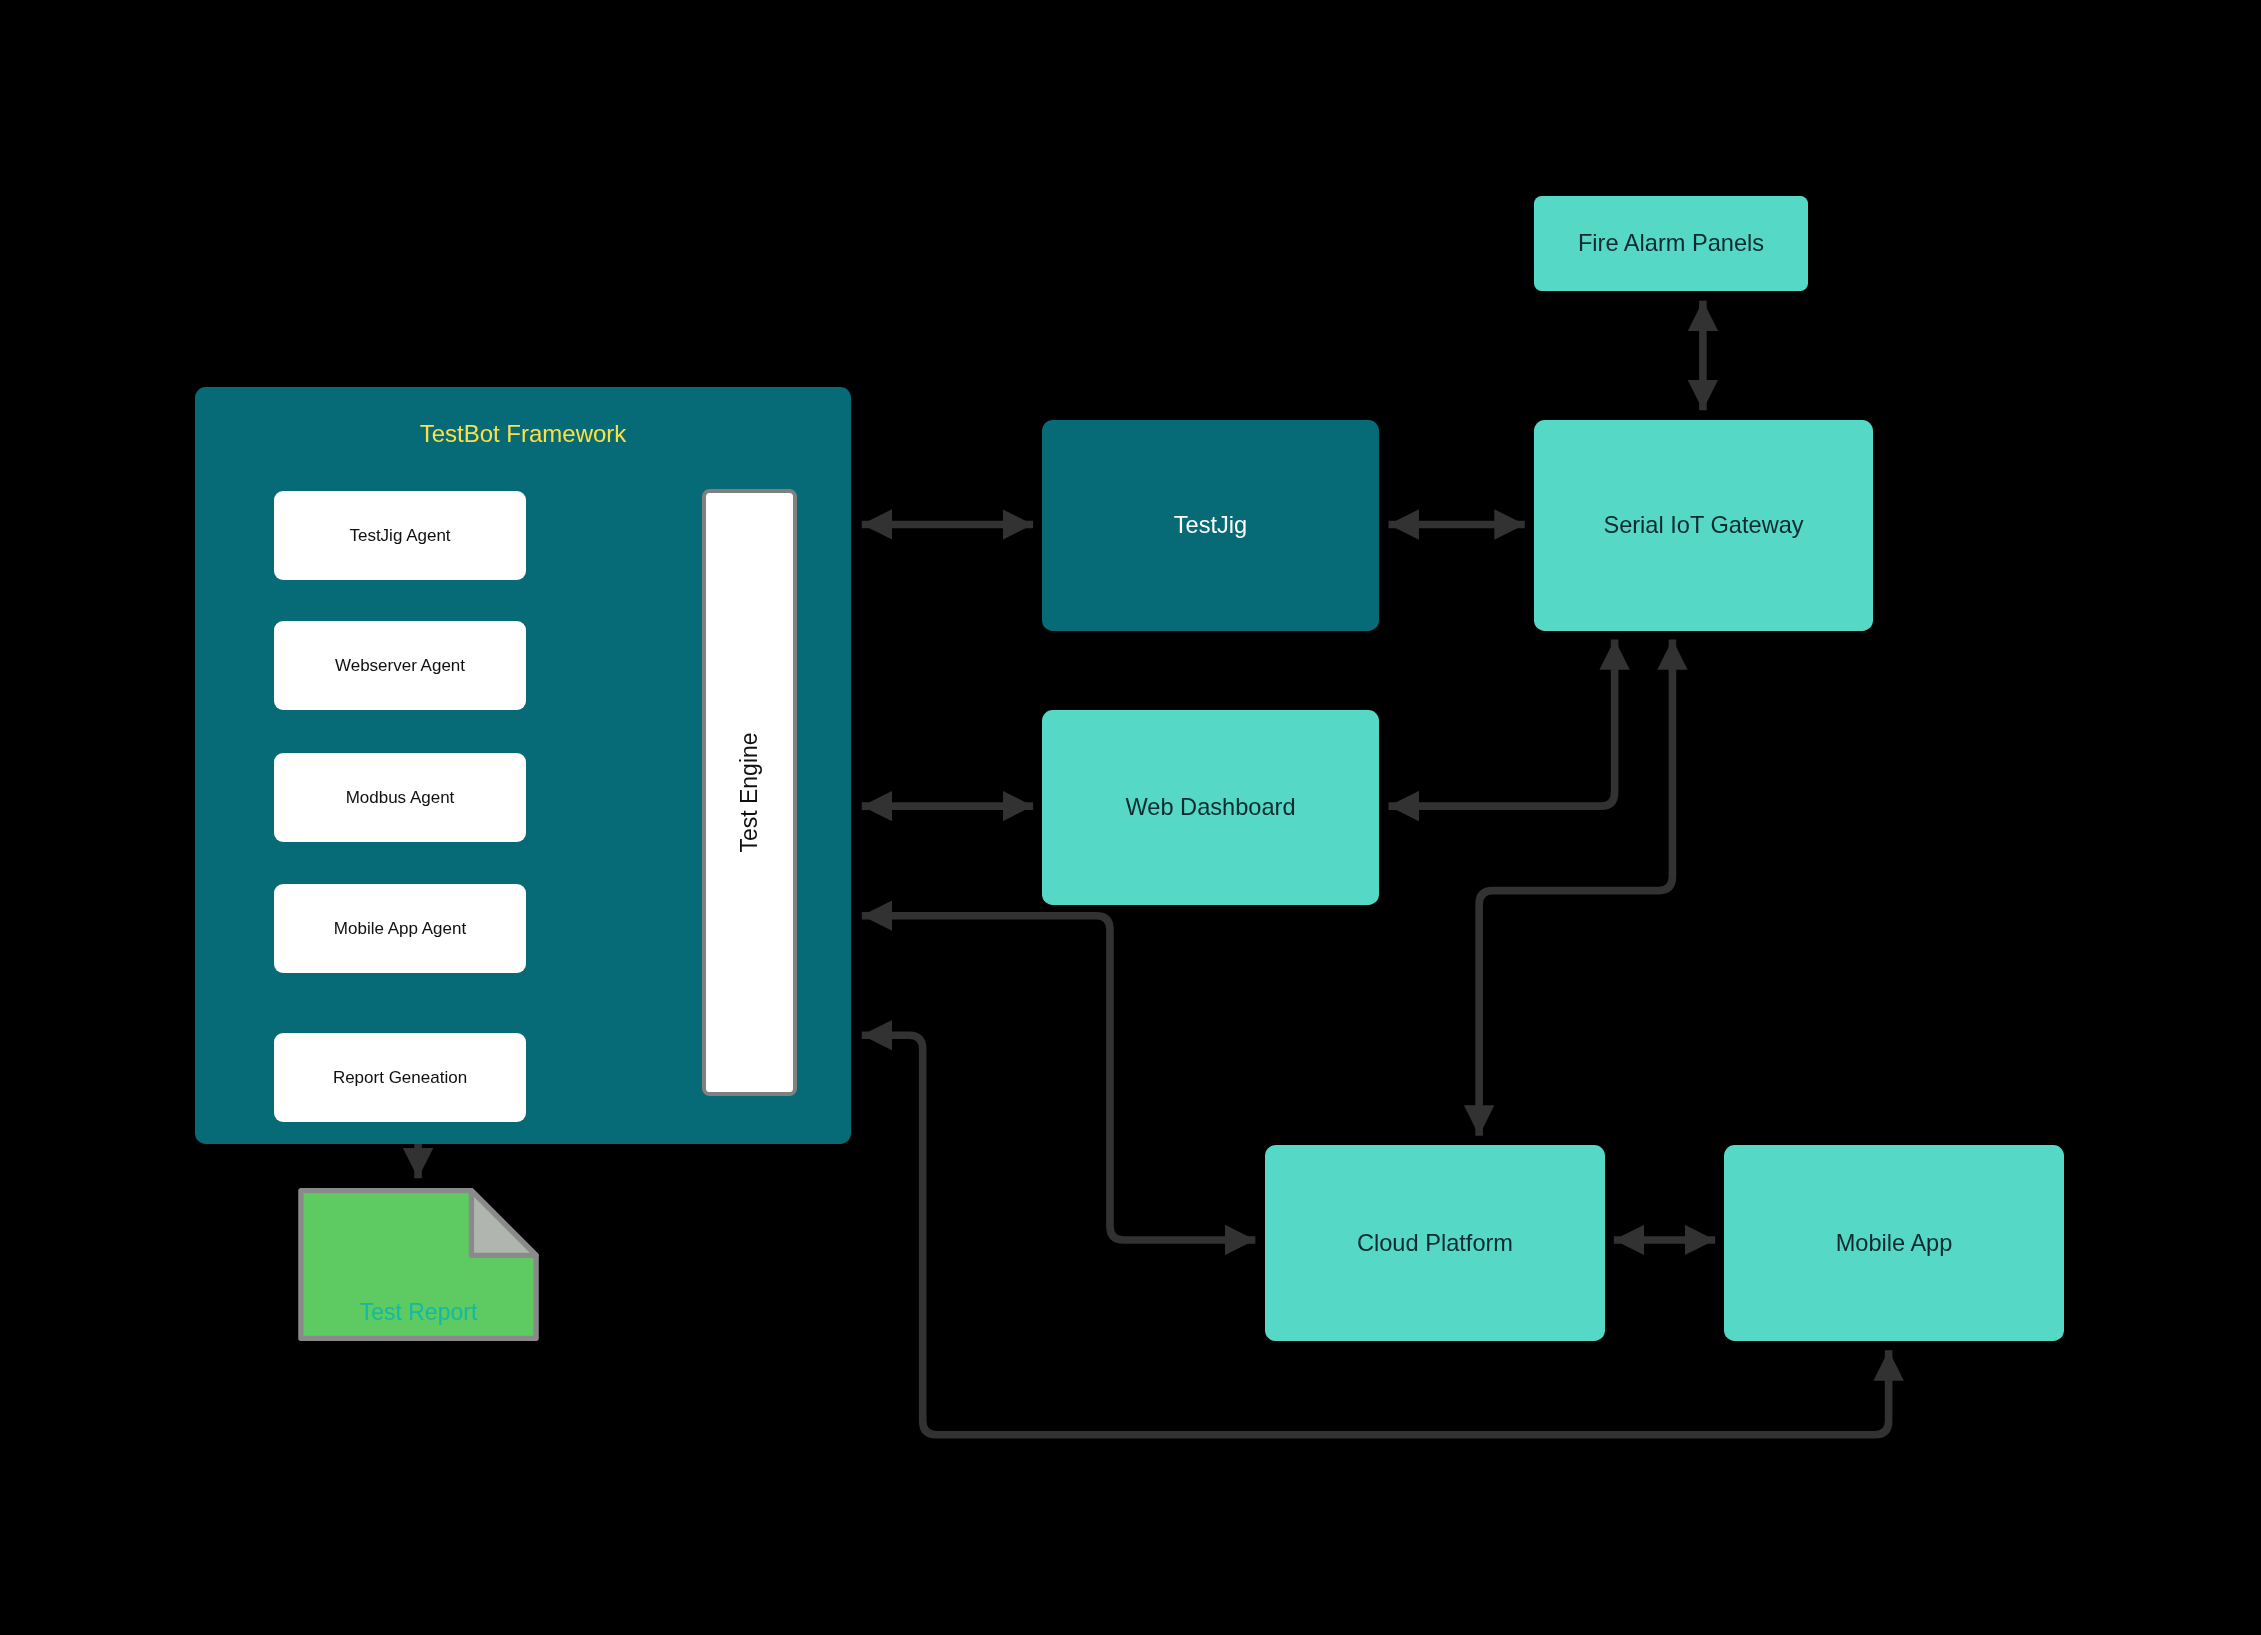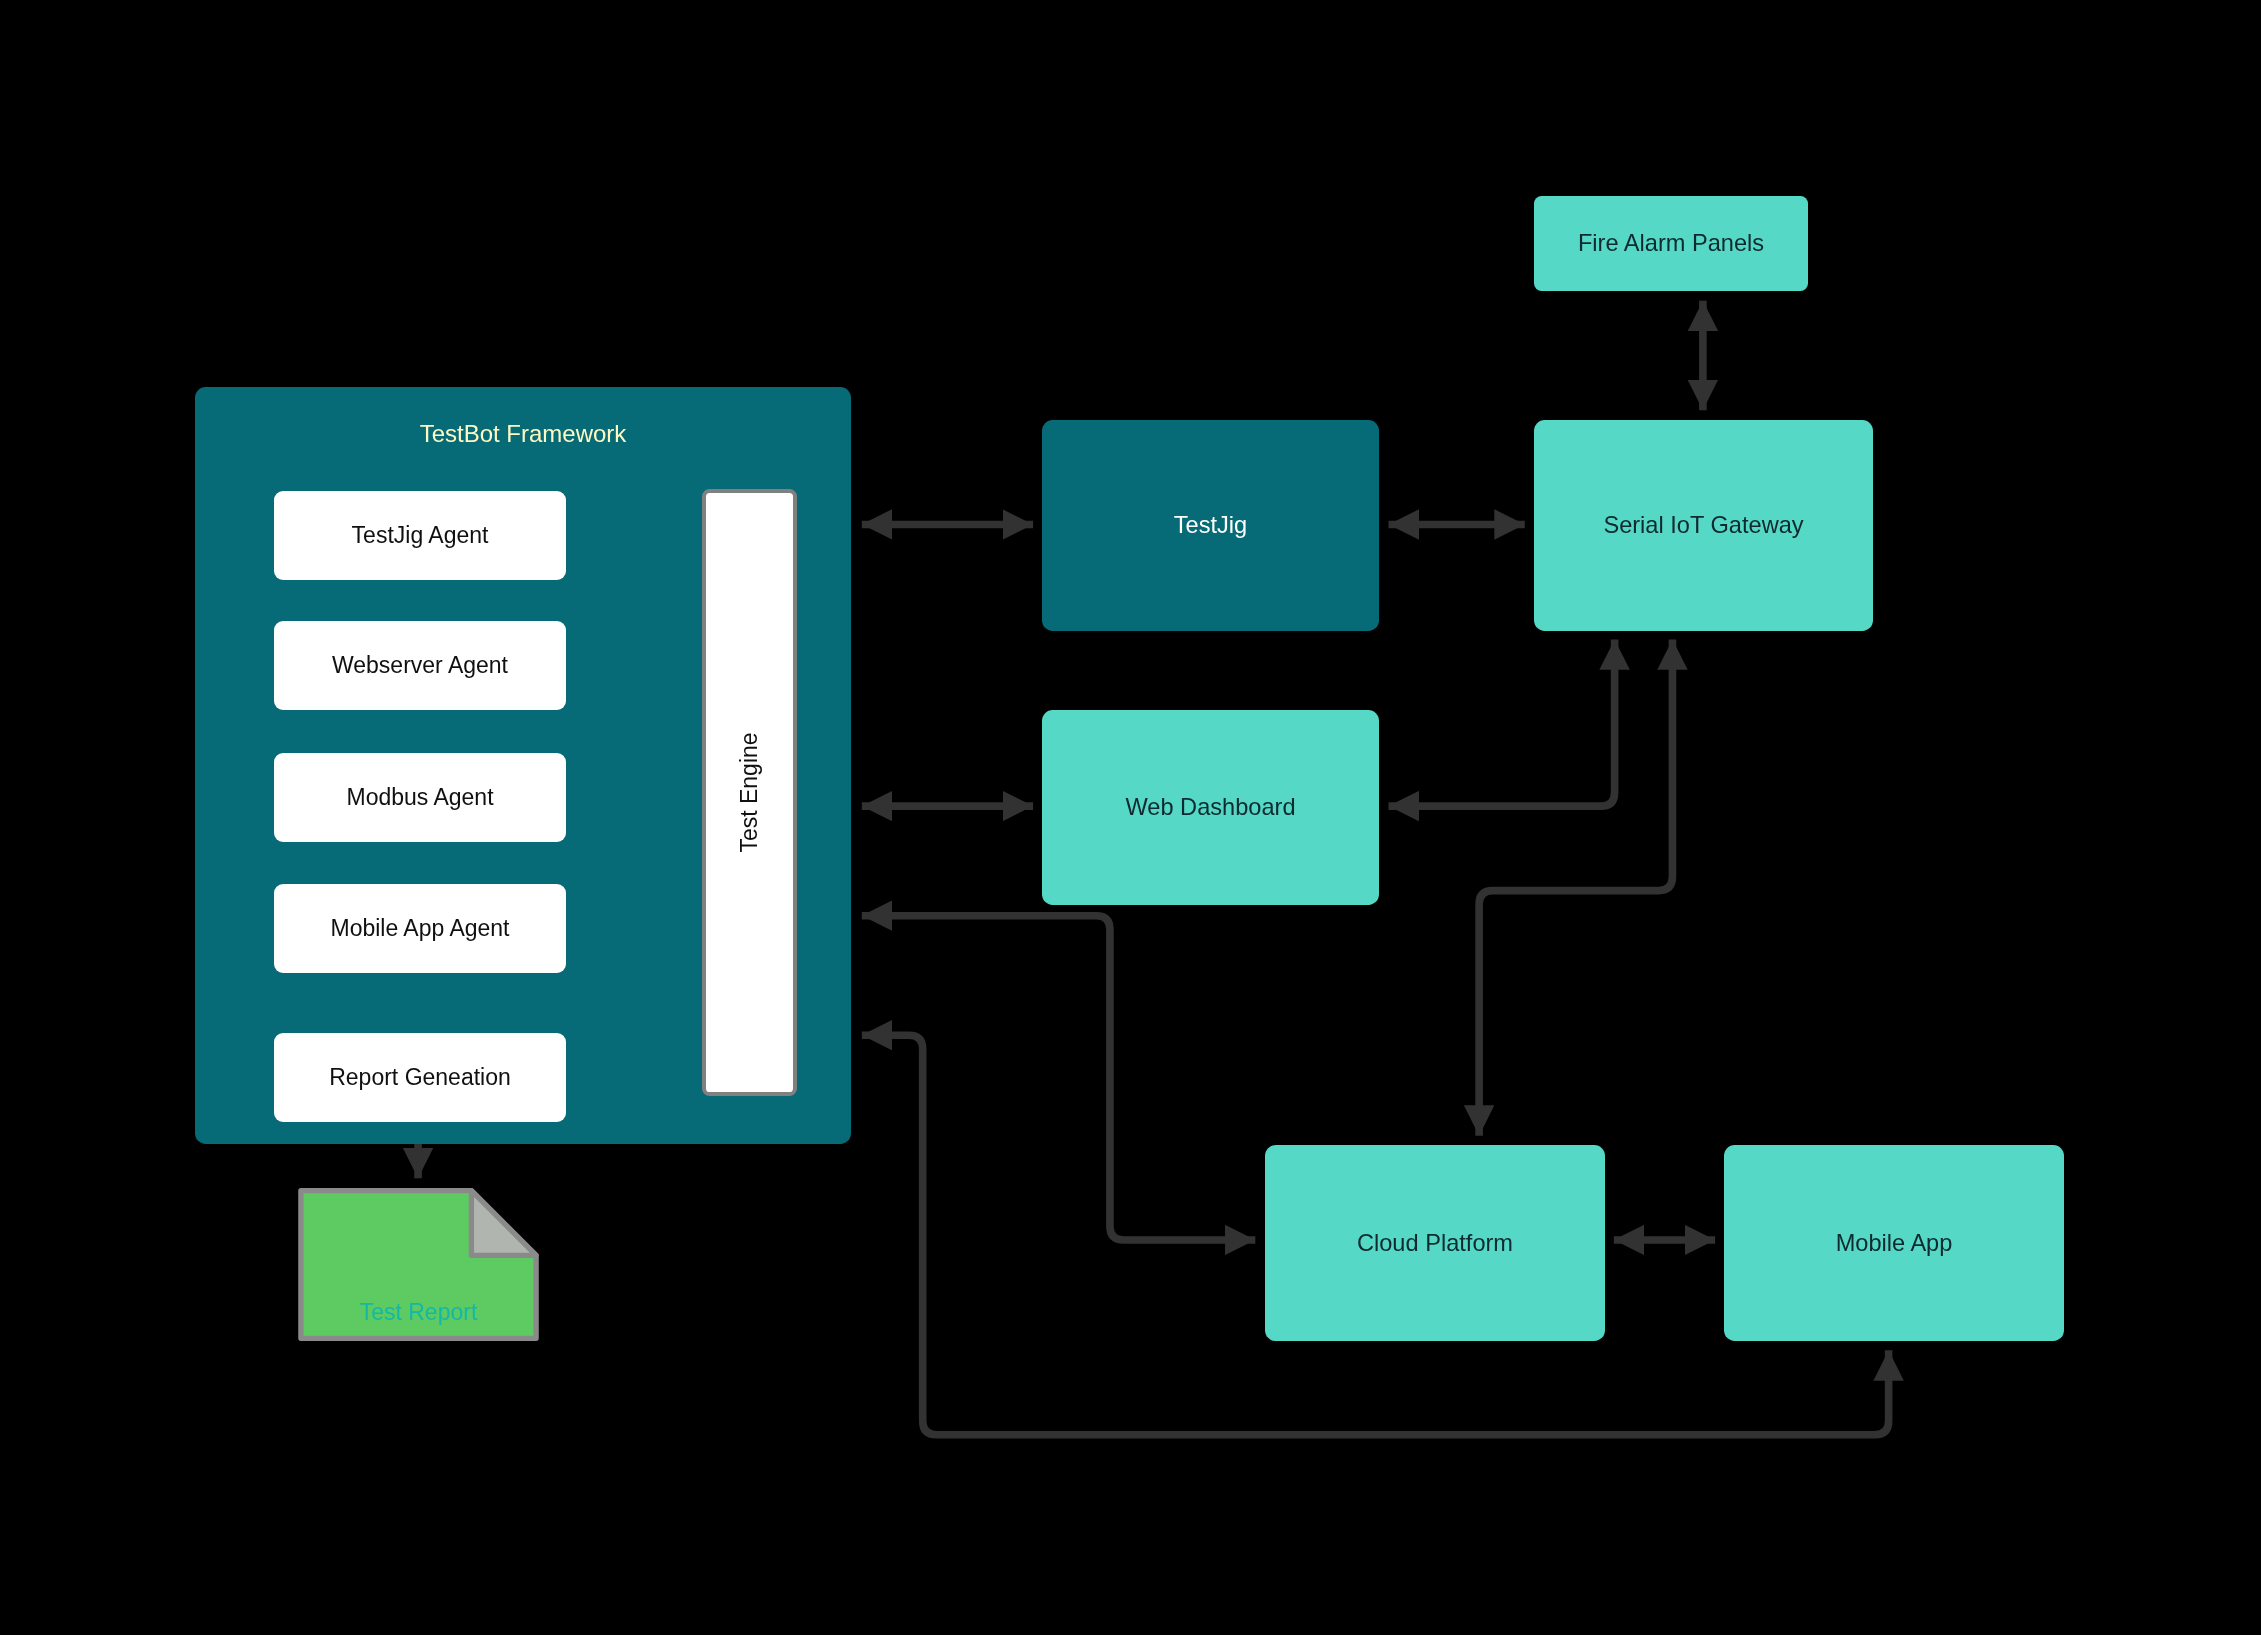--- a/index.html
+++ b/index.html
@@ -20,27 +20,27 @@
   }
   .node.light { background:var(--light-teal, #55D8C5); color:#0E2A30; }
   .node.dark  { background:var(--dark-teal, #076A77); color:#FFFFFF; }
 
   .framework {
     position:absolute; left:195px; top:387px; width:656px; height:757px;
     background:var(--dark-teal, #076A77); border-radius:10.7px;
   }
   .framework-title {
     position:absolute; top:33px; left:0; width:100%;
-    text-align:center; color:#fef9c3; font-size:24px;
+    text-align:center; color:#fde047; font-size:24px;
   }
   .agent {
-    position:absolute; left:79px; width:292px; height:89px;
+    position:absolute; left:79px; width:252px; height:89px;
     background:#FFFFFF; border-radius:9px;
     display:flex; align-items:center; justify-content:center;
-    font-size:23px; color:#101010;
+    font-size:17px; color:#101010;
   }
   .agent-1 { top:104px; } .agent-2 { top:234px; } .agent-3 { top:366px; }
   .agent-4 { top:497px; } .agent-5 { top:646px; }
 
   .engine {
     position:absolute; left:507px; top:102px; width:95px; height:607px;
     background:#FFFFFF; border:4.6px solid var(--border-gray, #808080); border-radius:7.6px;
     display:flex; align-items:center; justify-content:center;
   }
   .engine span {

